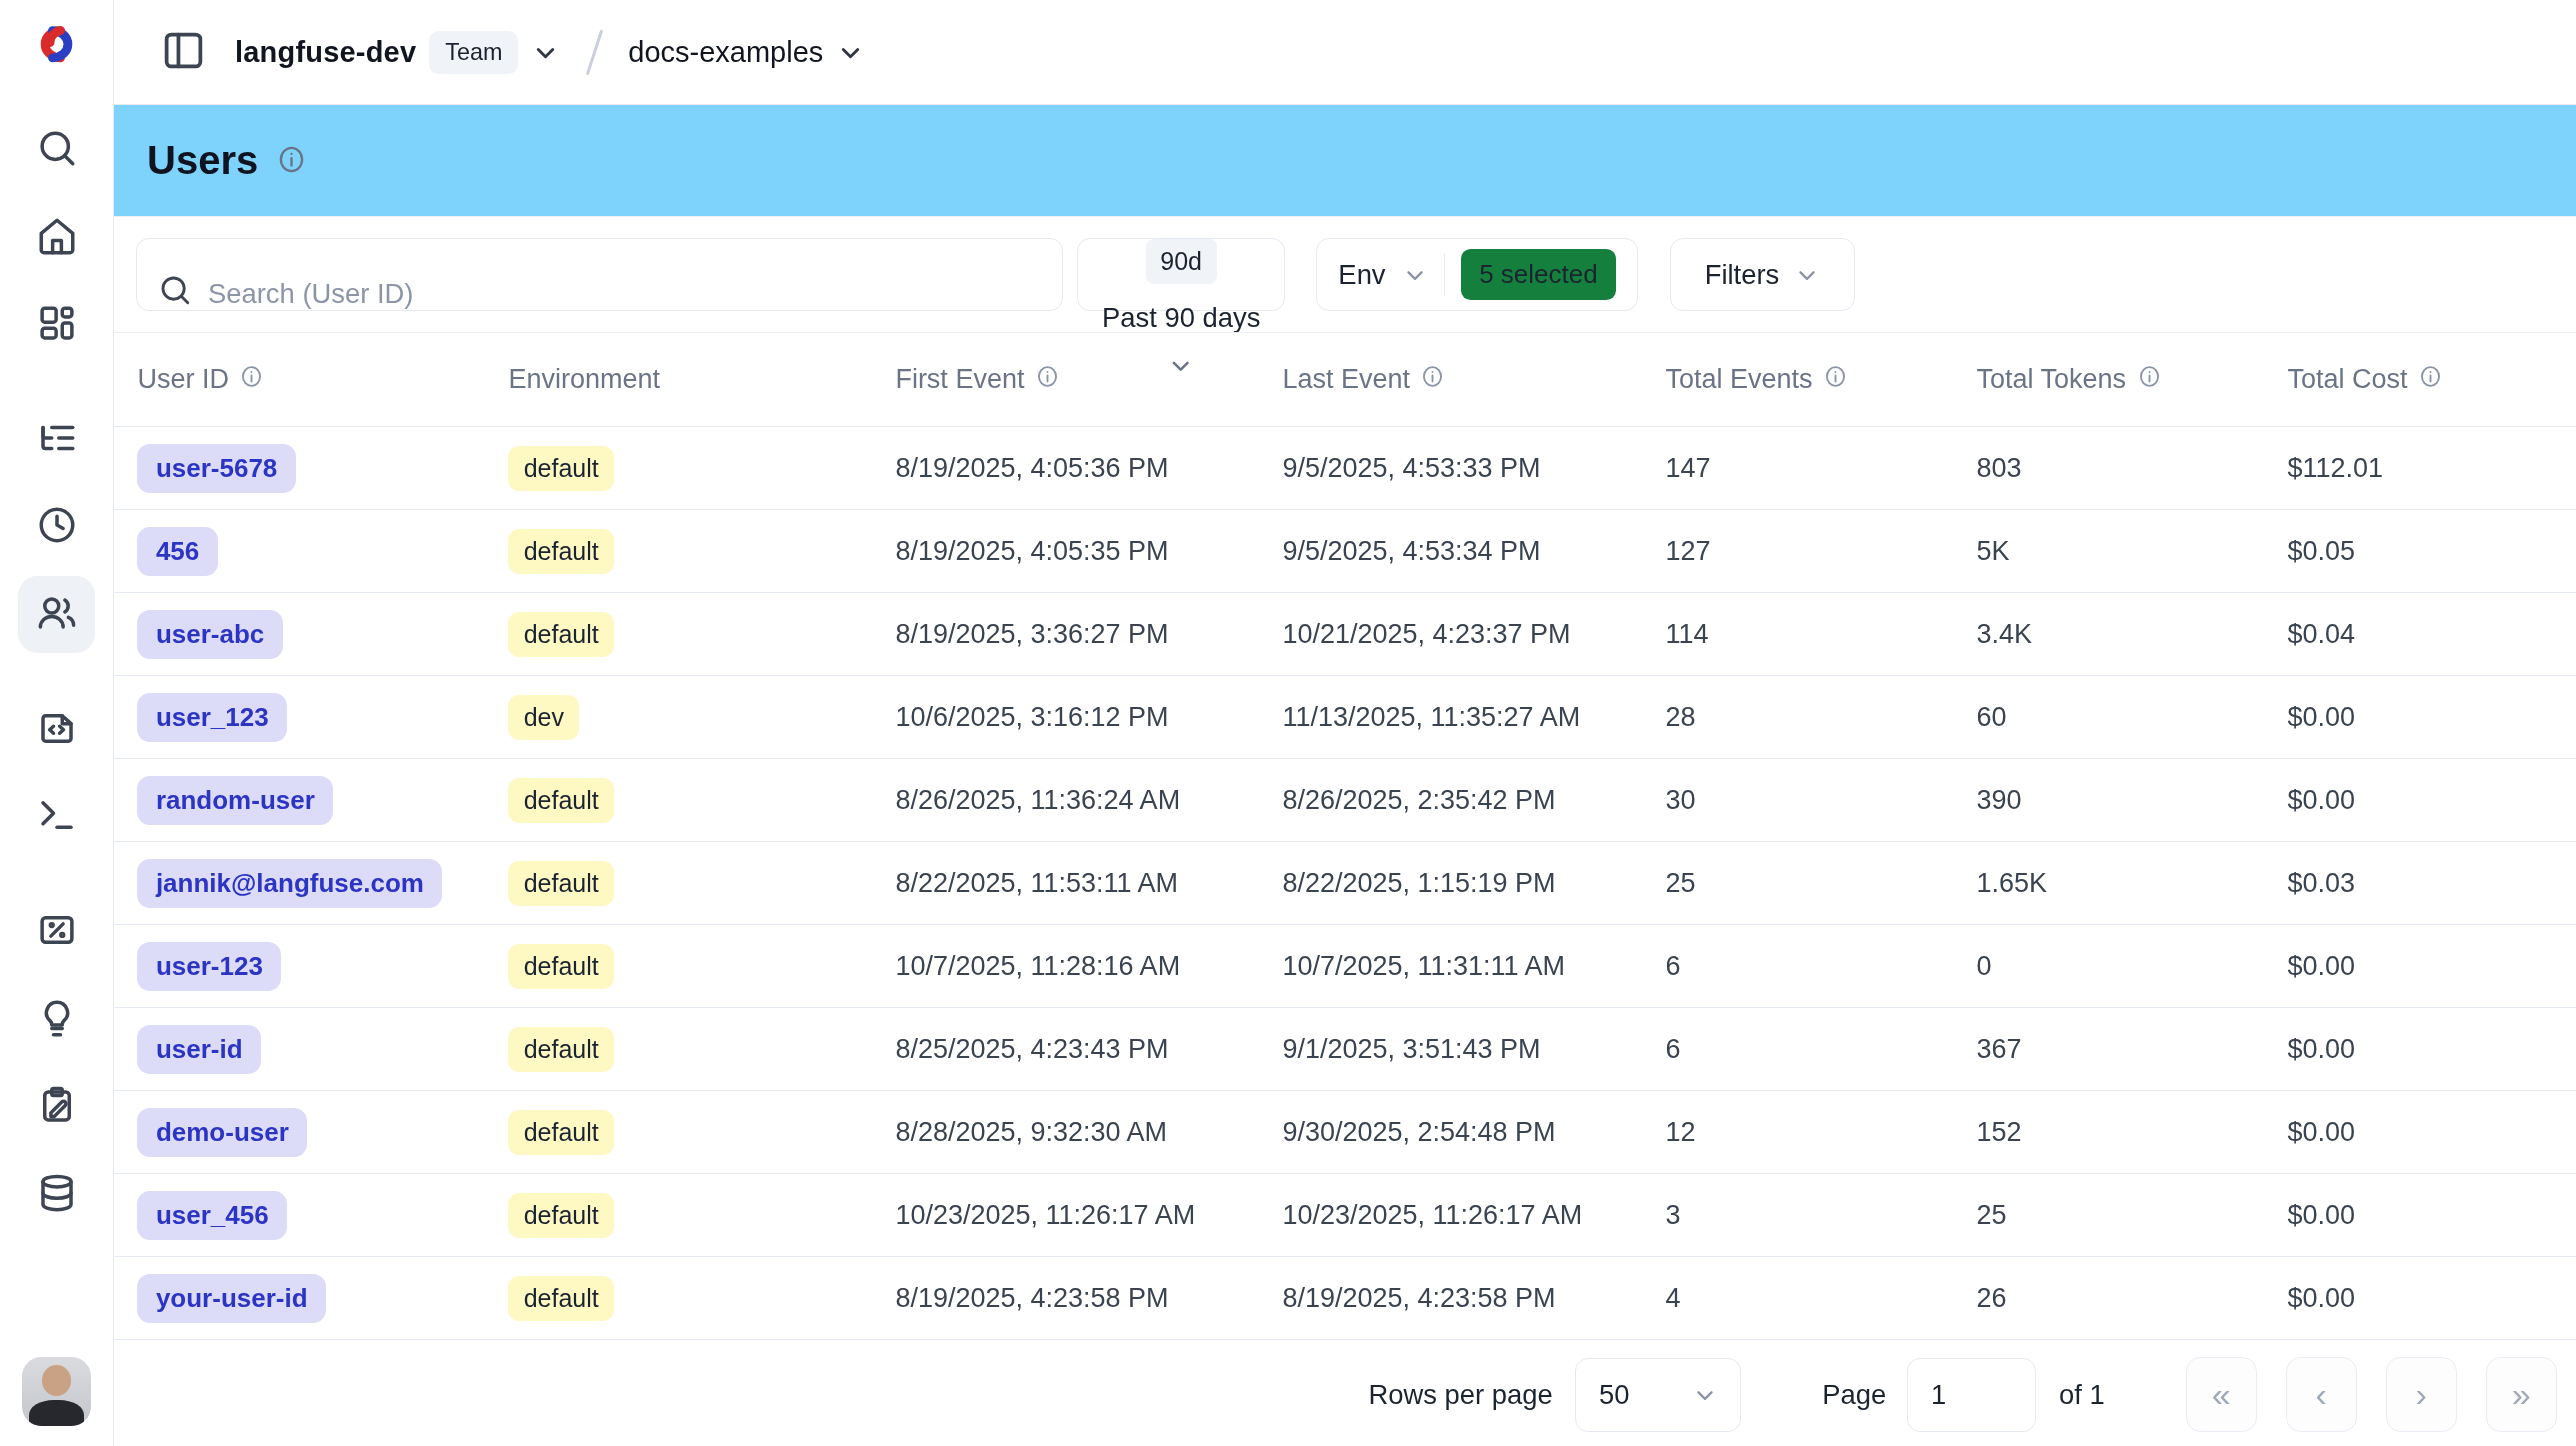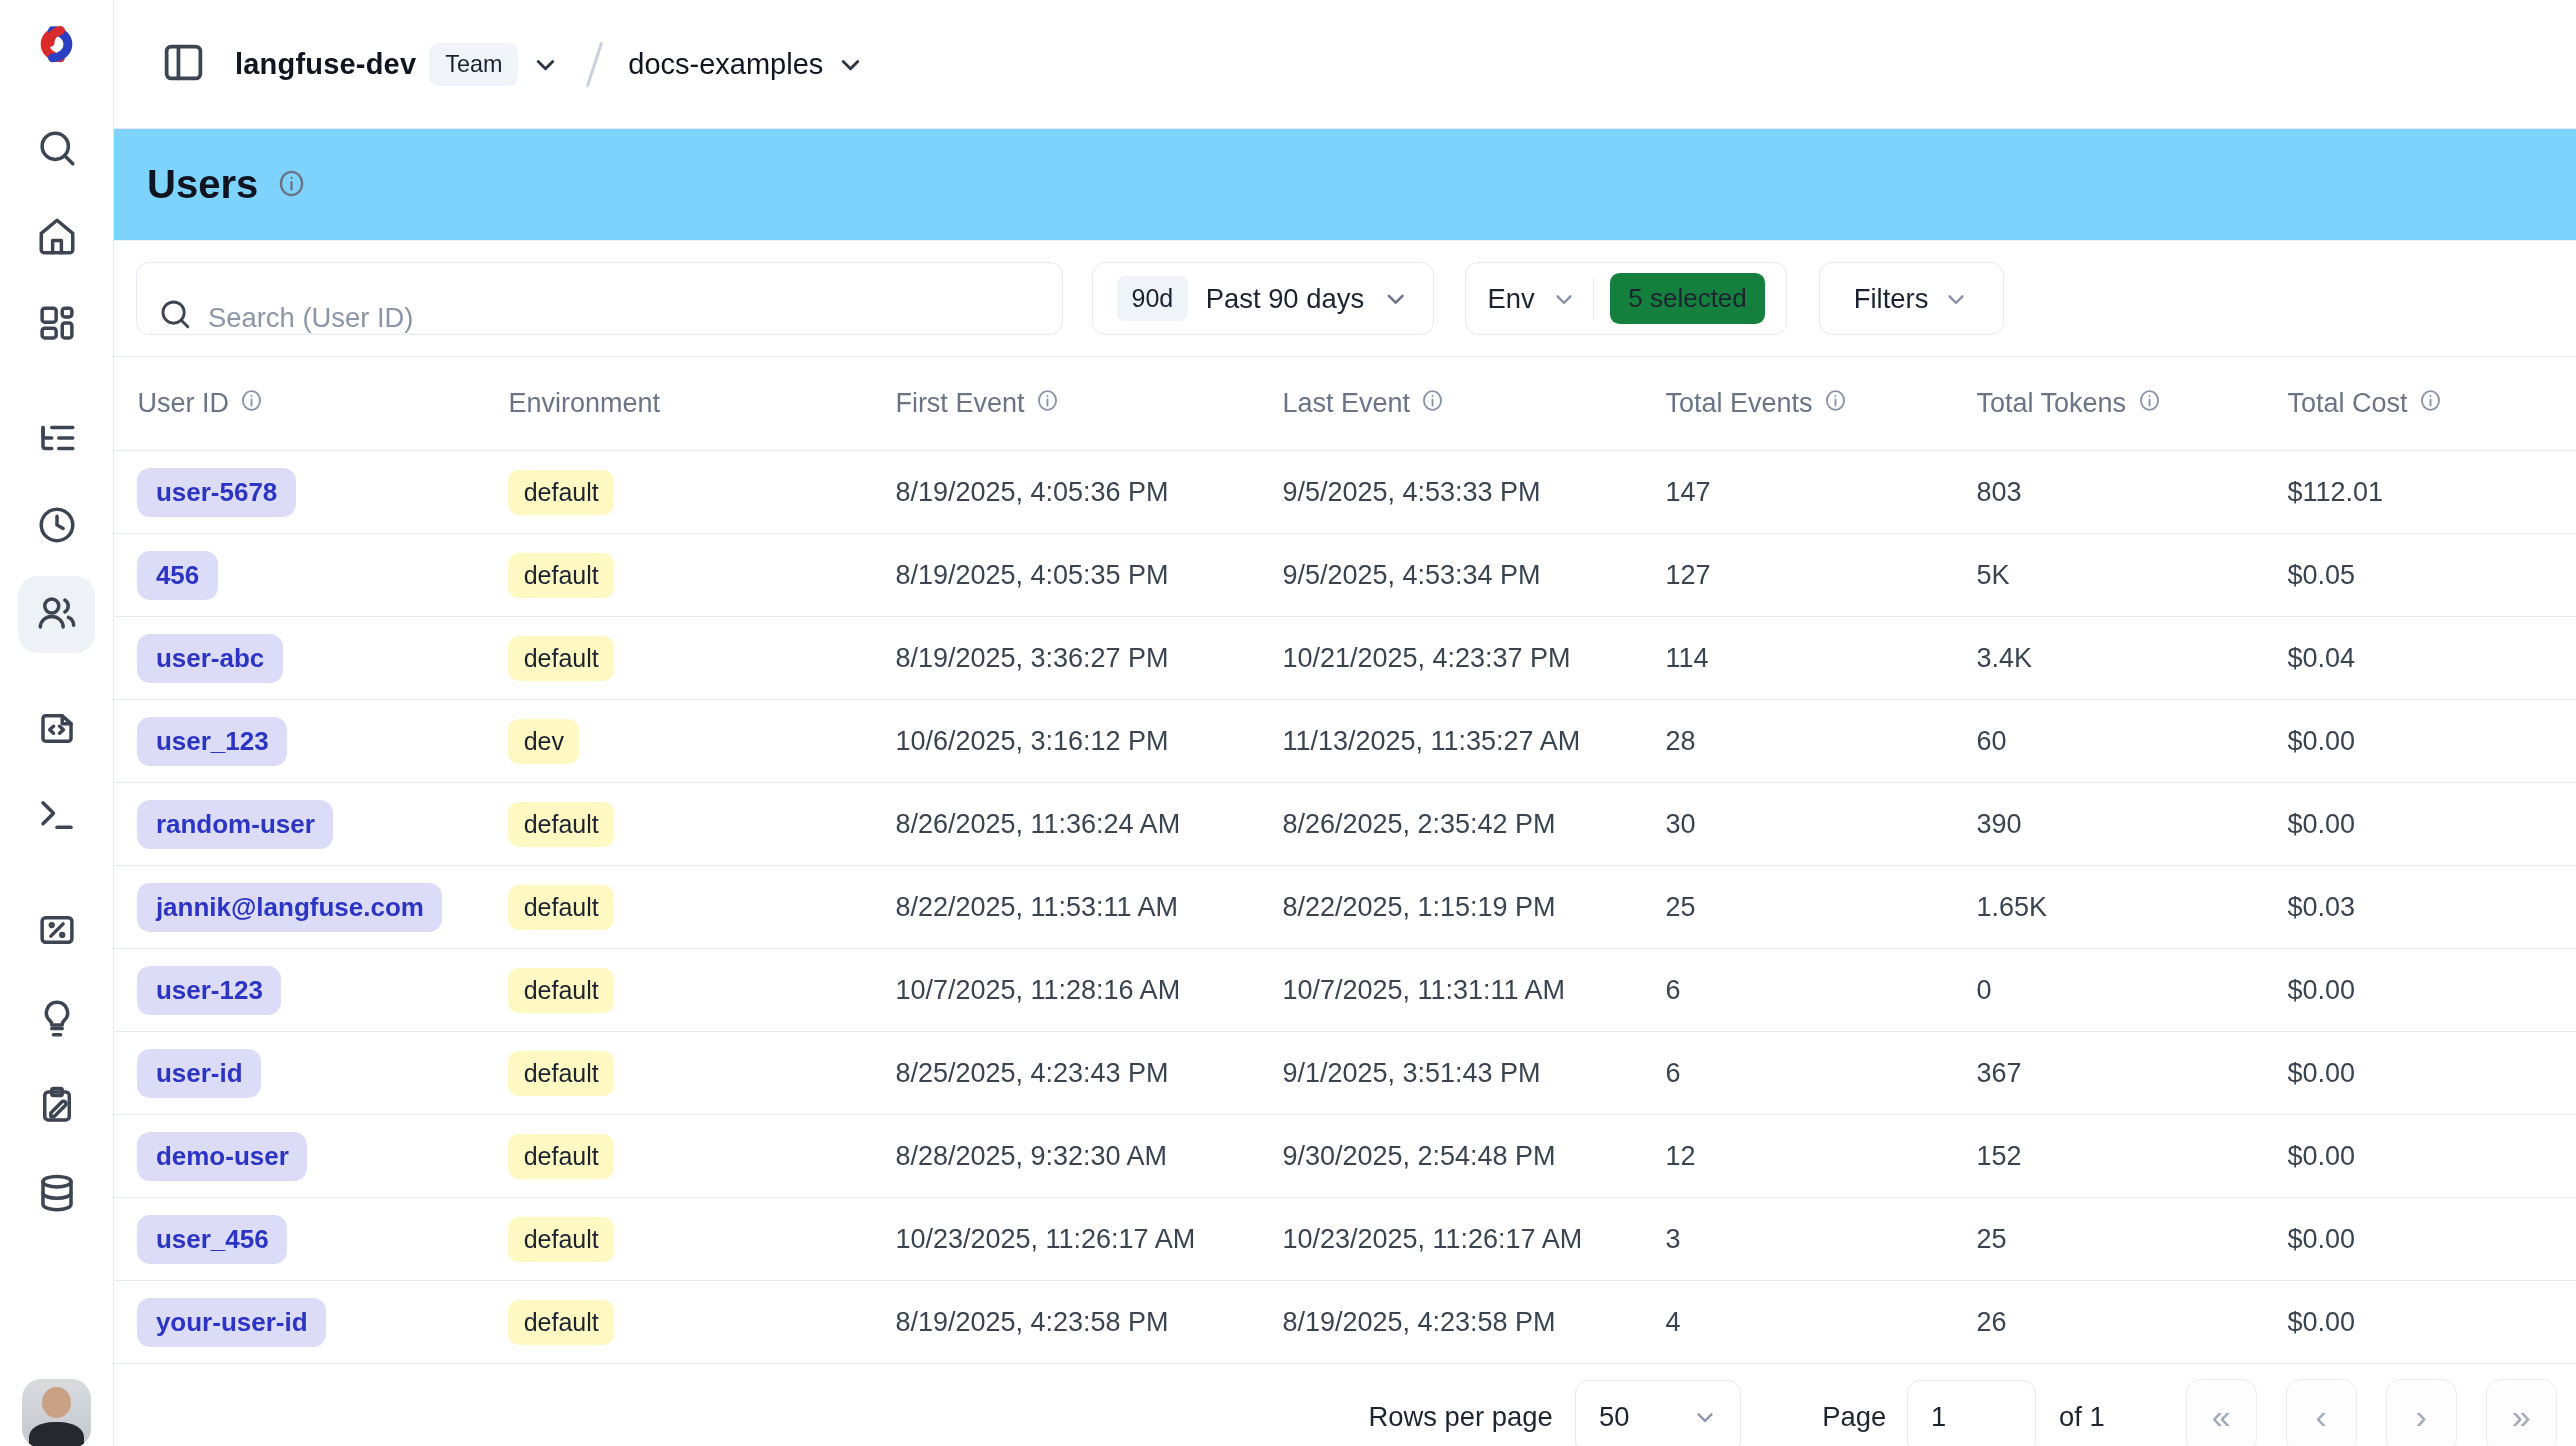--- a/index.html
+++ b/index.html
@@ -17,40 +17,40 @@
   .navbtn svg { stroke:#3d4452; }
   .gap { margin-top:27.4px; }
   .avatar { margin-top:auto; margin-bottom:21px; width:69px; height:69px; border-radius:19.4px;
     background:linear-gradient(180deg,#d9dbdf 0%,#c3c6cb 100%); position:relative; overflow:hidden; cursor:pointer; }
   .avatar .head { position:absolute; top:12%; left:29%; width:42%; height:44%; border-radius:50%; background:#c9a184; }
   .avatar .torso { position:absolute; bottom:-10%; left:10%; width:80%; height:48%; border-radius:45% 45% 0 0; background:#27282d; }
 
   
   .main { display:flex; flex-direction:column; min-width:0; }
 
-  .topbar { height:129px; display:flex; align-items:center; padding-left:39px; gap:21px; border-bottom:0.8px solid #e7eaf0; background:#fff; }
+  .topbar { height:105px; display:flex; align-items:center; padding-left:39px; gap:21px; border-bottom:0.8px solid #e7eaf0; background:#fff; }
   .org { font-size:29px; font-weight:700; color:#10151f; letter-spacing:0.2px; }
   .badge-team { background:#f0f3f8; color:#1b2330; font-size:23.4px; padding:8px 16px; border-radius:9.7px; }
   .chev { display:inline-flex; align-items:center; }
   .slash { width:3.2px; height:47px; background:#c9d0db; transform:rotate(18deg); border-radius:1.6px; margin:0 11.3px; }
   .project { font-size:29px; font-weight:500; color:#10151f; }
   .crumb { display:flex; align-items:center; gap:13px; cursor:pointer; }
 
   .pageband { height:112px; background:#7dd3fc; border-bottom:0.8px solid #eceff4; display:flex; align-items:center; padding-left:33px; gap:18px; }
   .ptitle { font-size:40px; font-weight:700; color:#0f1420; }
 
   .content { background:#fff; flex:1; display:flex; flex-direction:column; min-height:0; }
 
   
   .filterrow { height:115px; display:flex; align-items:center; padding-left:22px; }
   .search { width:927px; height:73px; border:1.6px solid #e5e9f0; border-radius:13px; display:flex; align-items:flex-end; padding:0 21px; gap:16px; background:#fff; }
   .search input { border:none; outline:none; font-size:27.4px; flex:1; color:#1b2330; background:transparent; font-family:inherit; }
   .search input::placeholder { color:#8b95a7; }
   .btn { height:73px; border:1.6px solid #e5e9f0; border-radius:13px; background:#fff; display:flex; align-items:center; cursor:pointer; font-family:inherit; }
-  .daterange { margin-left:29px; padding:0 24px; gap:18px; }
+  .daterange { margin-left:14px; padding:0 24px; gap:18px;flex-direction:column; }
   .badge-90d { background:#f0f3f8; color:#1b2330; font-size:25px; padding:8px 14.5px; border-radius:8px; }
   .btnlabel { font-size:27.4px; color:#1b2330; }
   .envbtn { margin-left:31px; padding:0 21px; gap:16px; }
   .vsep { width:1.6px; height:42px; background:#e5e9f0; }
   .badge-selected { background:#15803d; color:#1b2330; font-size:26px; padding:9.7px 18px; border-radius:9.7px; }
   .filtersbtn { margin-left:32px; padding:0 34px; gap:14.5px; }
 
   
   .table { flex:1; display:flex; flex-direction:column; min-height:0; }
   .thead, .tr { display:grid; grid-template-columns:371px 387px 387px 383px 311px 311px 1fr; padding-left:23.4px; align-items:center; }

